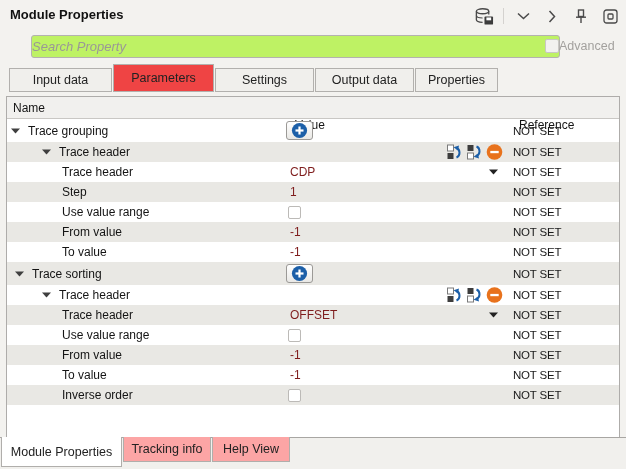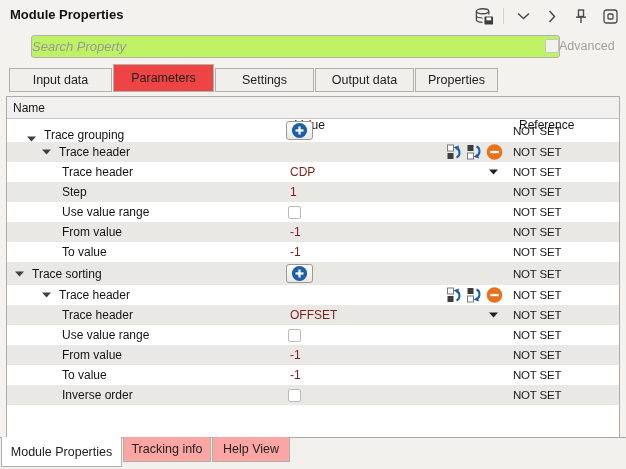--- a/index.html
+++ b/index.html
@@ -138,21 +138,21 @@
   </div>
 
 <div class="table">
   <div class="thead">
     <div class="th c-name">Name</div>
     <div class="th c-value">Value</div>
     <div class="th c-ref">Reference</div>
   </div>
   <div class="tbody" id="tbody">
       <div class="row tall">
-        <div class="cell-name" style="padding-left: 20px; align-items: flex-end;">
+        <div class="cell-name" style="padding-left: 4px;">
           <span class="expander">
             <svg width="9" height="6" viewBox="0 0 9 6">
               <polygon points="0,0.5 9,0.5 4.5,5.5" fill="#3f3f3f"></polygon>
             </svg>
           </span>
           <span class="row-label">Trace grouping</span>
         </div>
         <div class="cell-value">
           <span class="add-btn">
   <svg width="17" height="17" viewBox="0 0 17 17">

